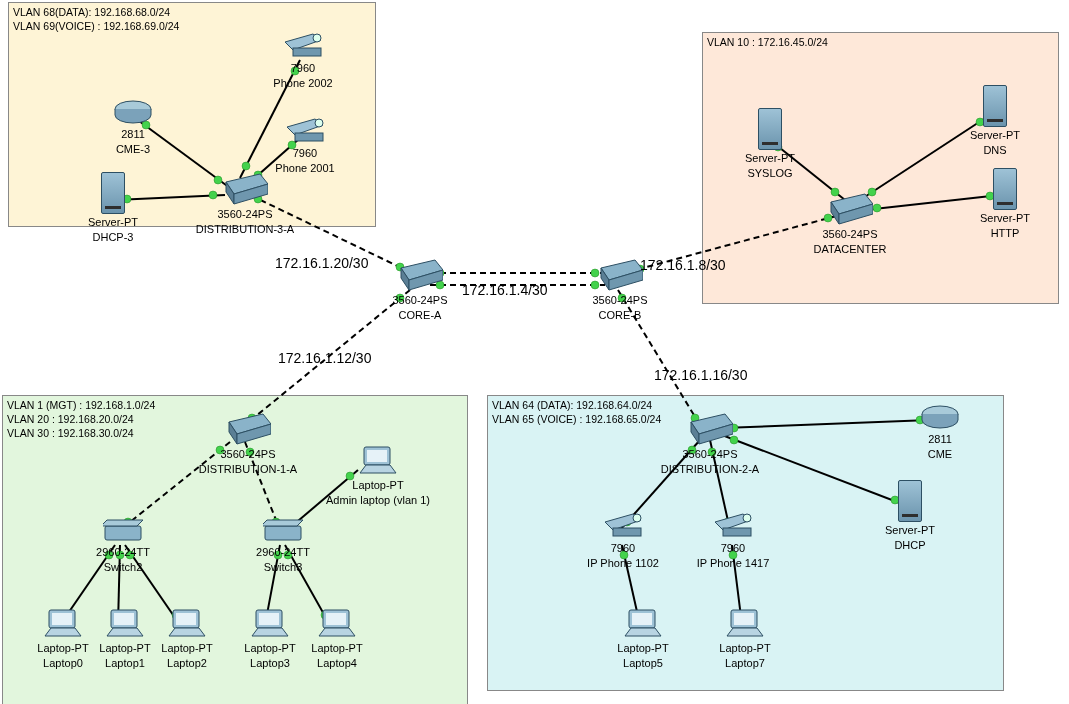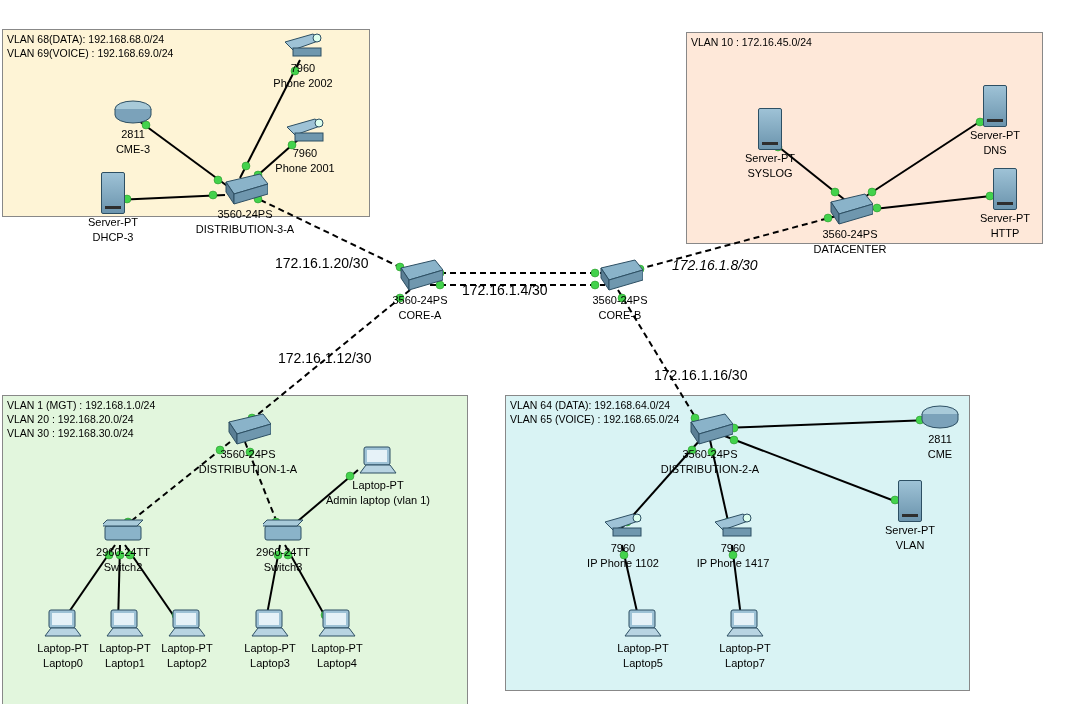--- a/index.html
+++ b/index.html
@@ -82,39 +82,39 @@
   .icon-phone { width:44px; height:30px; }
   .icon-phone svg{width:44px;height:30px;}
   .icon-router { width:42px; height:28px; }
   .icon-router svg{width:42px;height:28px;}
   .icon-access{ width:40px; height:26px; }
   .icon-access svg{width:40px;height:26px;}
 </style>
 </head>
 <body>
 
-<div class="zone" style="left:2px; top:2px; width:368px; height:188px; background:#fef4d6;margin-top:27px;">
+<div class="zone" style="left:8px; top:2px; width:368px; height:225px; background:#fef4d6;">
   <div class="zone-header">
     <div>VLAN 68(DATA): 192.168.68.0/24</div>
     <div>VLAN 69(VOICE) : 192.168.69.0/24</div>
   </div>
 </div>
-<div class="zone" style="left:686px; top:32px; width:357px; height:212px; background:#fee8d9;">
+<div class="zone" style="left:702px; top:32px; width:357px; height:272px; background:#fee8d9;">
   <div class="zone-header">
     <div>VLAN 10 : 172.16.45.0/24</div>
   </div>
 </div>
 <div class="zone" style="left:2px; top:395px; width:466px; height:372px; background:#e2f6dd;">
   <div class="zone-header">
     <div>VLAN 1 (MGT) : 192.168.1.0/24</div>
     <div>VLAN 20 : 192.168.20.0/24</div>
     <div>VLAN 30 : 192.168.30.0/24</div>
   </div>
 </div>
-<div class="zone" style="left:505px; top:395px; width:465px; height:296px; background:#d9f3f4;">
+<div class="zone" style="left:487px; top:395px; width:517px; height:296px; background:#d9f3f4;">
   <div class="zone-header">
     <div>VLAN 64 (DATA): 192.168.64.0/24</div>
     <div>VLAN 65 (VOICE) : 192.168.65.0/24</div>
   </div>
 </div>
 
 <svg class="links">
 
   <line x1="430" y1="273" x2="605" y2="273" stroke="#000" stroke-width="2" class="dashed"></line>
   <line x1="430" y1="285" x2="605" y2="285" stroke="#000" stroke-width="2" class="dashed"></line>
@@ -206,21 +206,21 @@
   <line x1="622" y1="545" x2="640" y2="625" stroke="#000" stroke-width="2"></line>
   <circle class="dot-up" cx="624" cy="555" r="4"></circle>
     <circle class="dot-up" cx="638" cy="617" r="4"></circle>
   <line x1="732" y1="545" x2="742" y2="625" stroke="#000" stroke-width="2"></line>
   <circle class="dot-up" cx="733" cy="555" r="4"></circle>
     <circle class="dot-up" cx="740" cy="617" r="4"></circle>
 </svg>
 
 <div class="link-label" style="left:275px; top:226px;">172.16.1.20/30</div>
 <div class="link-label" style="left:462px; top:253px;">172.16.1.4/30</div>
-<div class="link-label" style="left:672px; top:228px;font-style:italic;">172.16.1.8/30</div>
+<div class="link-label" style="left:640px; top:228px;">172.16.1.8/30</div>
 <div class="link-label" style="left:278px; top:321px;">172.16.1.12/30</div>
 <div class="link-label" style="left:654px; top:338px;">172.16.1.16/30</div>
 
 <div class="device" style="left:375px; top:258px;">
   <div class="icon-switch3d">
     <svg viewBox="0 0 46 34">
         <polygon points="4,10 38,2 46,12 12,22" fill="#8ab3c9" stroke="#2d4f63"></polygon>
         <polygon points="4,10 12,22 12,32 4,20" fill="#5b7f95" stroke="#2d4f63"></polygon>
         <polygon points="12,22 46,12 46,22 12,32" fill="#6f97ae" stroke="#2d4f63"></polygon>
       </svg>
@@ -335,21 +335,21 @@
 
 <div class="device" style="left:68px; top:172px;">
   <div class="icon-server"></div>
   <div class="label">Server-PT</div>
   <div class="label">DHCP-3</div>
 </div>
 
 <div class="device" style="left:865px; top:480px;">
   <div class="icon-server"></div>
   <div class="label">Server-PT</div>
-  <div class="label">VLAN</div>
+  <div class="label">DHCP</div>
 </div>
 
 <div class="device" style="left:725px; top:108px;">
   <div class="icon-server"></div>
   <div class="label">Server-PT</div>
   <div class="label">SYSLOG</div>
 </div>
 
 <div class="device" style="left:950px; top:85px;">
   <div class="icon-server"></div>

